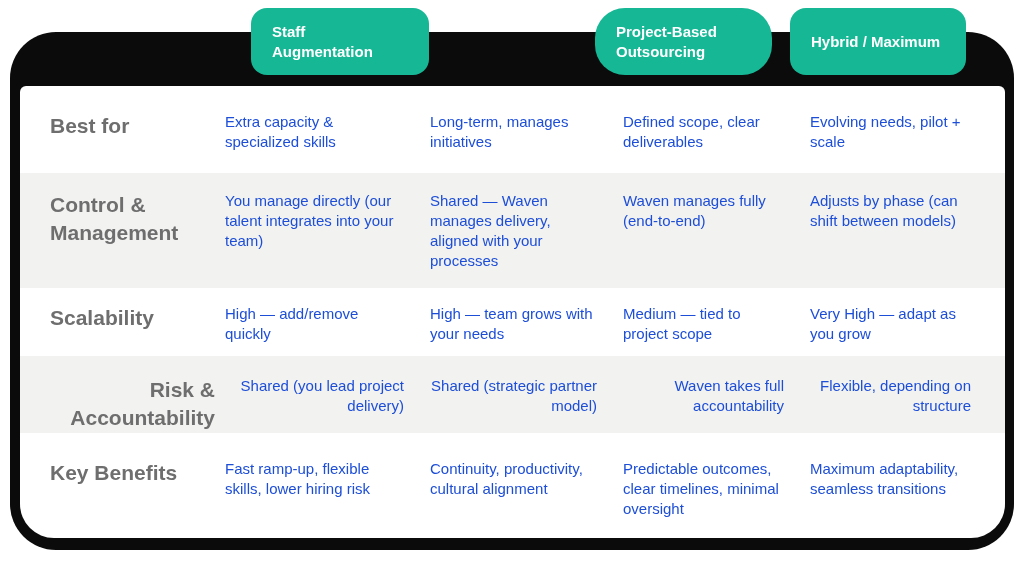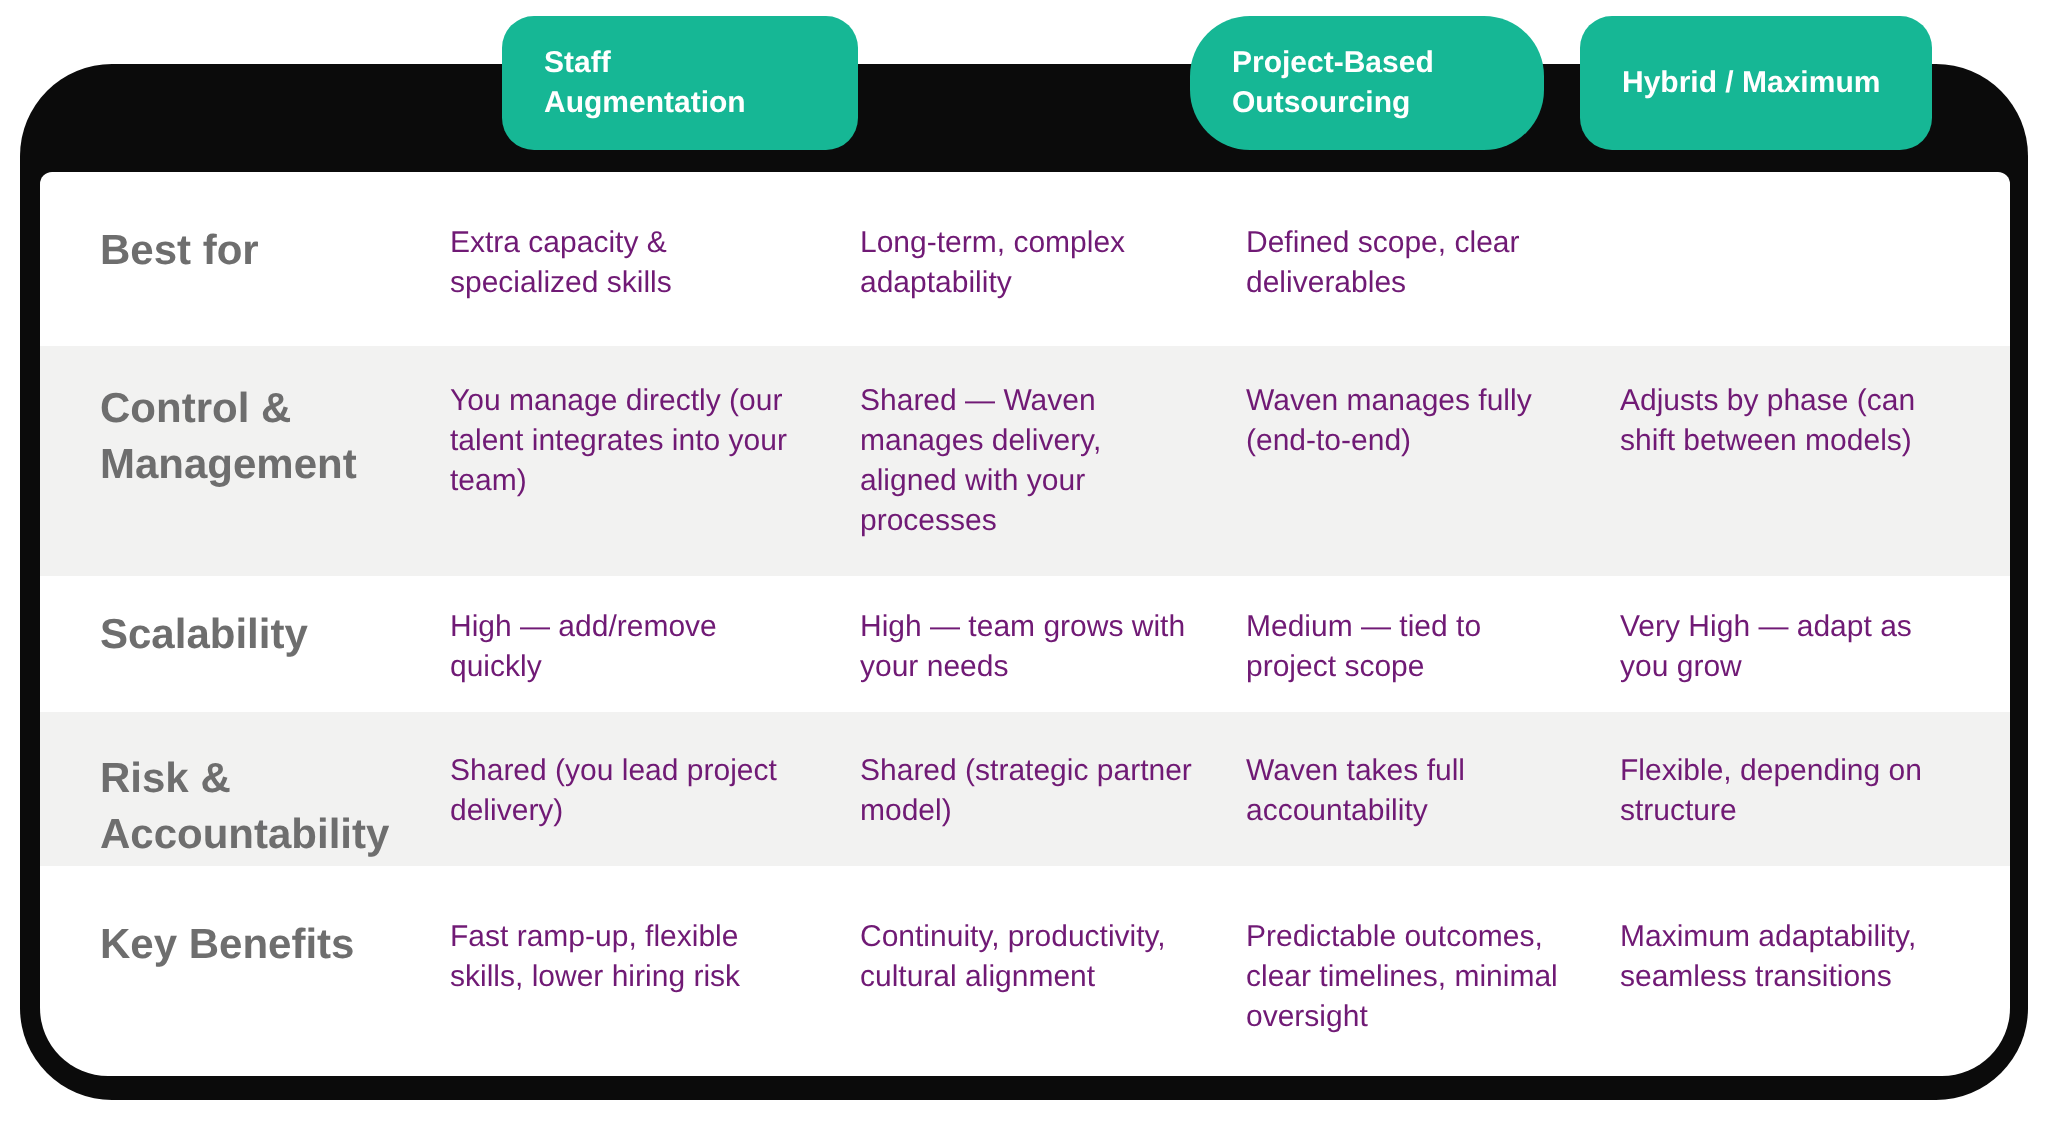--- a/index.html
+++ b/index.html
@@ -22,25 +22,25 @@
   
   .panel { position:absolute; left:20px; top:86px; width:985px; height:452px;
            background:#ffffff; border-radius:6px 6px 34px 34px; overflow:hidden; z-index:2; }
 
   .row { display:grid; grid-template-columns:175px 205px 193px 187px 1fr;
          padding-left:30px; padding-right:8px; align-items:start; }
   .row.striped { background:#f2f2f1; }
   .row:nth-child(1){ min-height:87px;  padding-top:26px; }
   .row:nth-child(2){ min-height:115px; padding-top:18px; }
   .row:nth-child(3){ min-height:68px;  padding-top:16px; }
-  .row:nth-child(4){ min-height:74px;  padding-top:20px; }
+  .row:nth-child(4){ min-height:74px;  padding-top:20px;text-align:right; }
   .row:nth-child(5){ min-height:108px; padding-top:26px; }
 
   .row-label { font-size:21px; font-weight:bold; color:#6e6e6e; line-height:1.35; padding-right:10px; }
-  .cell { font-size:15px; color:#701a75; line-height:1.34; padding-right:26px; }
+  .cell { font-size:15px; color:#1d4ed8; line-height:1.34; padding-right:26px; }
 </style>
 </head>
 <body>
 
 <div class="canvas">
 
   <div class="shell"></div>
 
   <div class="tab tab-1">
     <span>Staff Augmentation</span>
@@ -50,22 +50,23 @@
   </div>
   <div class="tab tab-4">
     <span>Hybrid / Maximum</span>
   </div>
 
   <div class="panel">
 
     <div class="row">
       <div class="row-label">Best for</div>
       <div class="cell">Extra capacity &amp; specialized skills</div>
-      <div class="cell">Long-term, complex adaptability</div>
+      <div class="cell">Long-term, manages initiatives</div>
       <div class="cell">Defined scope, clear deliverables</div>
+      <div class="cell">Evolving needs, pilot + scale</div>
     </div>
 
     <div class="row striped">
       <div class="row-label">Control &amp; Management</div>
       <div class="cell">You manage directly (our talent integrates into your team)</div>
       <div class="cell">Shared — Waven manages delivery, aligned with your processes</div>
       <div class="cell">Waven manages fully (end-to-end)</div>
       <div class="cell">Adjusts by phase (can shift between models)</div>
     </div>
 

